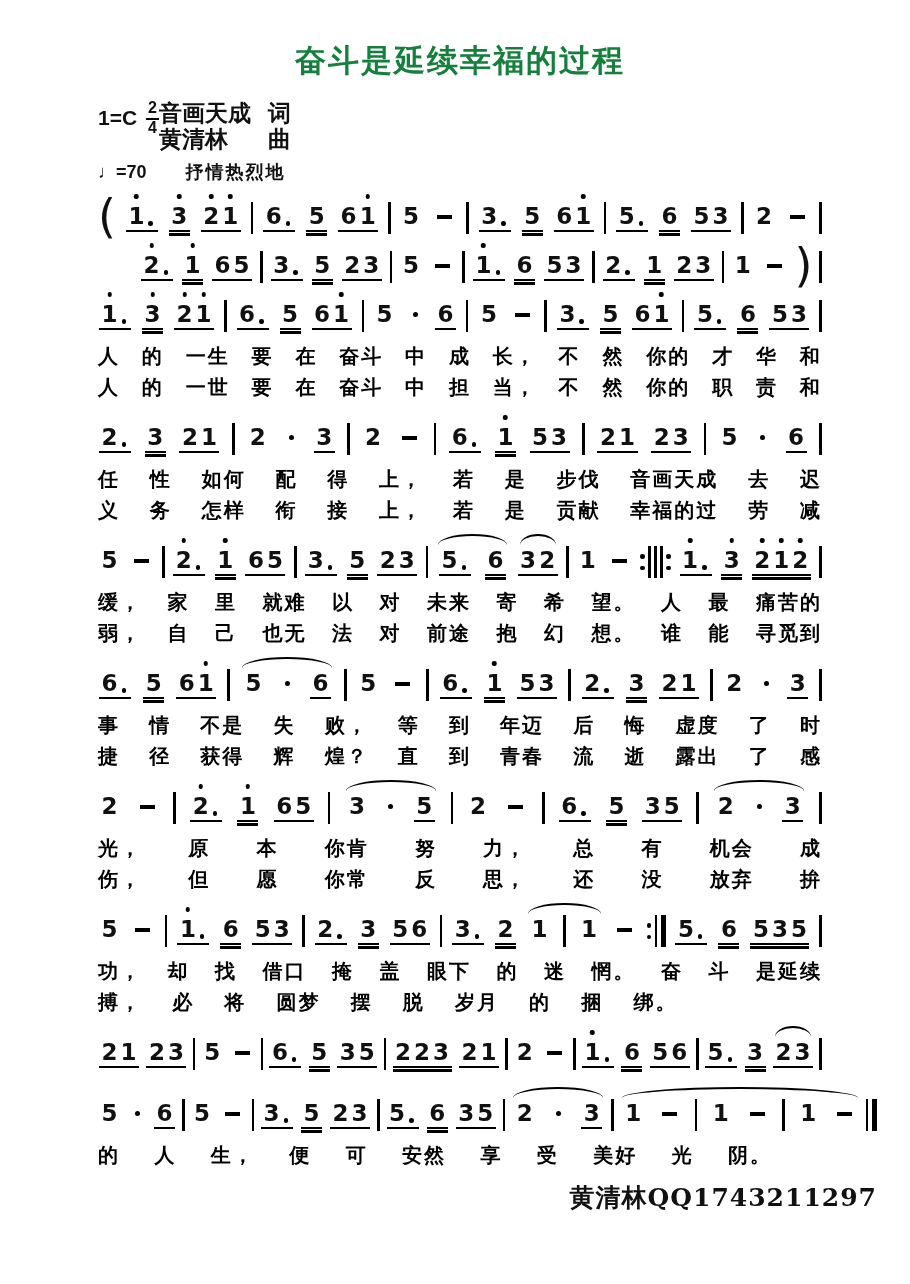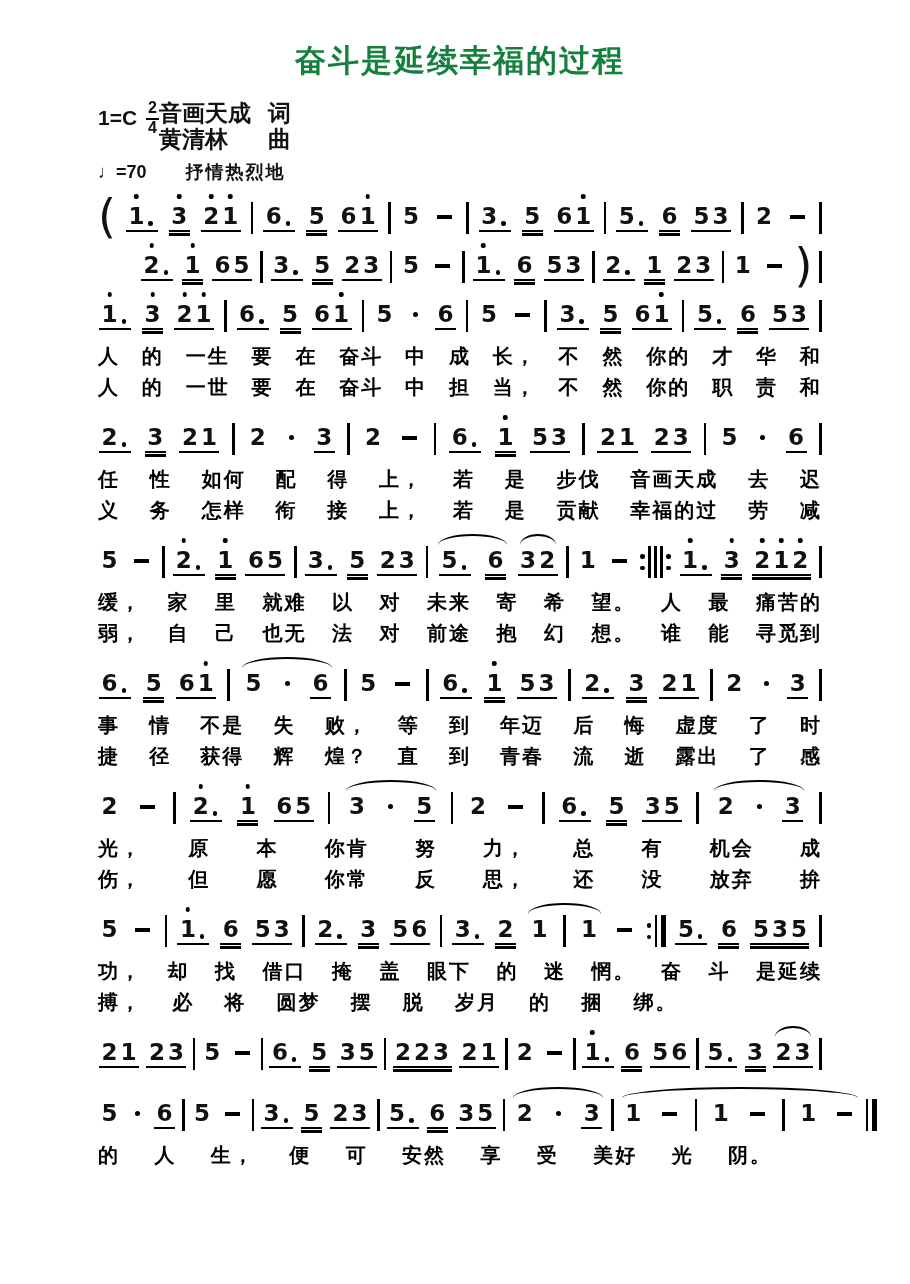--- a/index.html
+++ b/index.html
@@ -1001,13 +1001,14 @@
           <span class="syl">受</span>
           <span class="syl">美好</span>
           <span class="syl">光</span>
           <span class="syl">阴。</span>
           <span class="syl"></span>
           <span class="syl"></span>
         </div>
       </div>
     </div>
 
+  <div class="footer">黄清林QQ1743211297</div>
 </div>
 
 </body></html>

